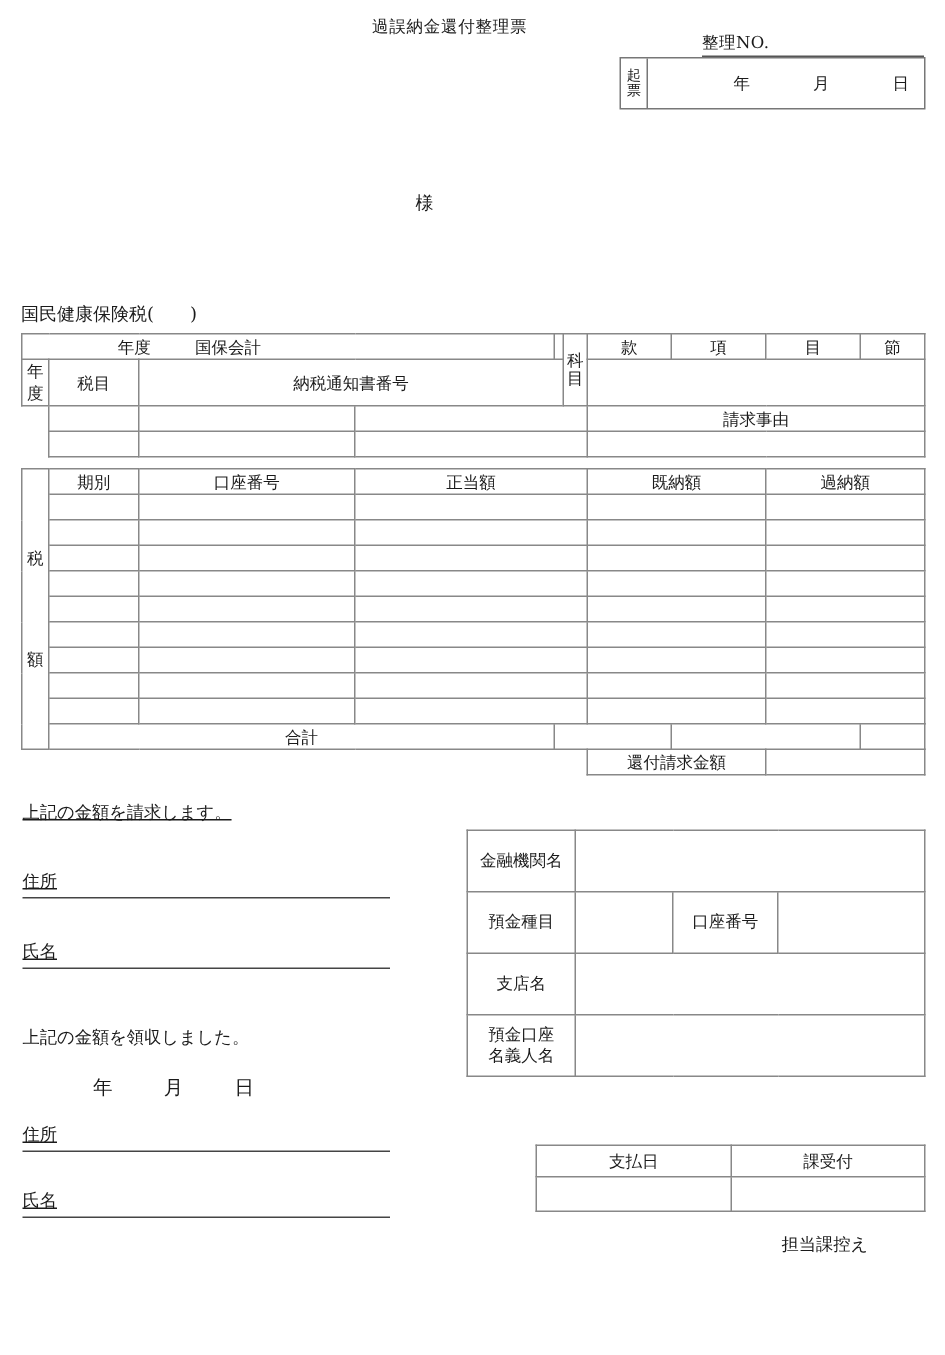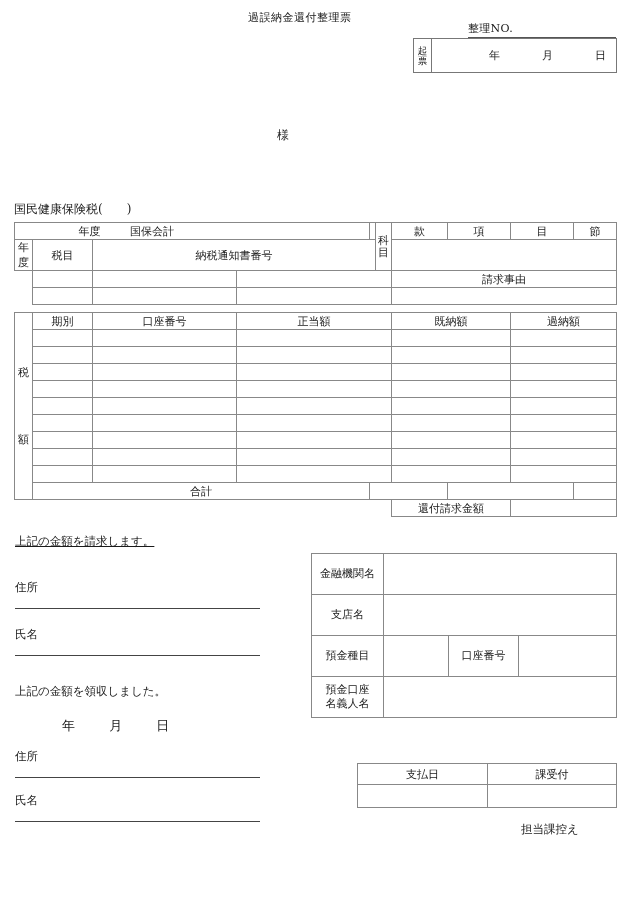--- a/index.html
+++ b/index.html
@@ -123,22 +123,23 @@
   
   #claim-statement { left: 15px; top: 536px; font-size: 11.5px; text-decoration: underline; }
   #receipt-statement { left: 15px; top: 686px; font-size: 11.5px; }
   #receipt-date { left: 62px; top: 719px; font-size: 13px; }
   #receipt-date .y { margin-right: 30px; }
   #receipt-date .m { margin-right: 30px; }
 
   .field-line {
     width: 245px;
     border-bottom: 1px solid #444;
-    padding-bottom: 13px;
+    padding-bottom: 3px;
     font-size: 11.5px;
+    text-decoration: underline;
   }
   #claim-address { left: 15px; top: 580px; }
   #claim-name    { left: 15px; top: 627px; }
   #recv-address  { left: 15px; top: 749px; }
   #recv-name     { left: 15px; top: 793px; }
 
   
   #bank-table { left: 311px; top: 553px; }
   #bank-table table {
     border-collapse: collapse;
@@ -382,28 +383,28 @@
       <col style="width:65px">
       <col style="width:70px">
       <col style="width:98px">
     </colgroup>
     <tbody>
         <tr>
       <td>金融機関名</td>
       <td colspan="3"></td>
     </tr>
     <tr>
-      <td>支店名</td>
-      <td colspan="3"></td>
-    </tr>
-    <tr>
       <td>預金種目</td>
       <td></td>
       <td>口座番号</td>
       <td></td>
+    </tr>
+    <tr>
+      <td>支店名</td>
+      <td colspan="3"></td>
     </tr>
     <tr>
       <td>
         <span>預金口座</span><br>
         <span>名義人名</span>
       </td>
       <td colspan="3"></td>
     </tr>
   </tbody>
     </table>

